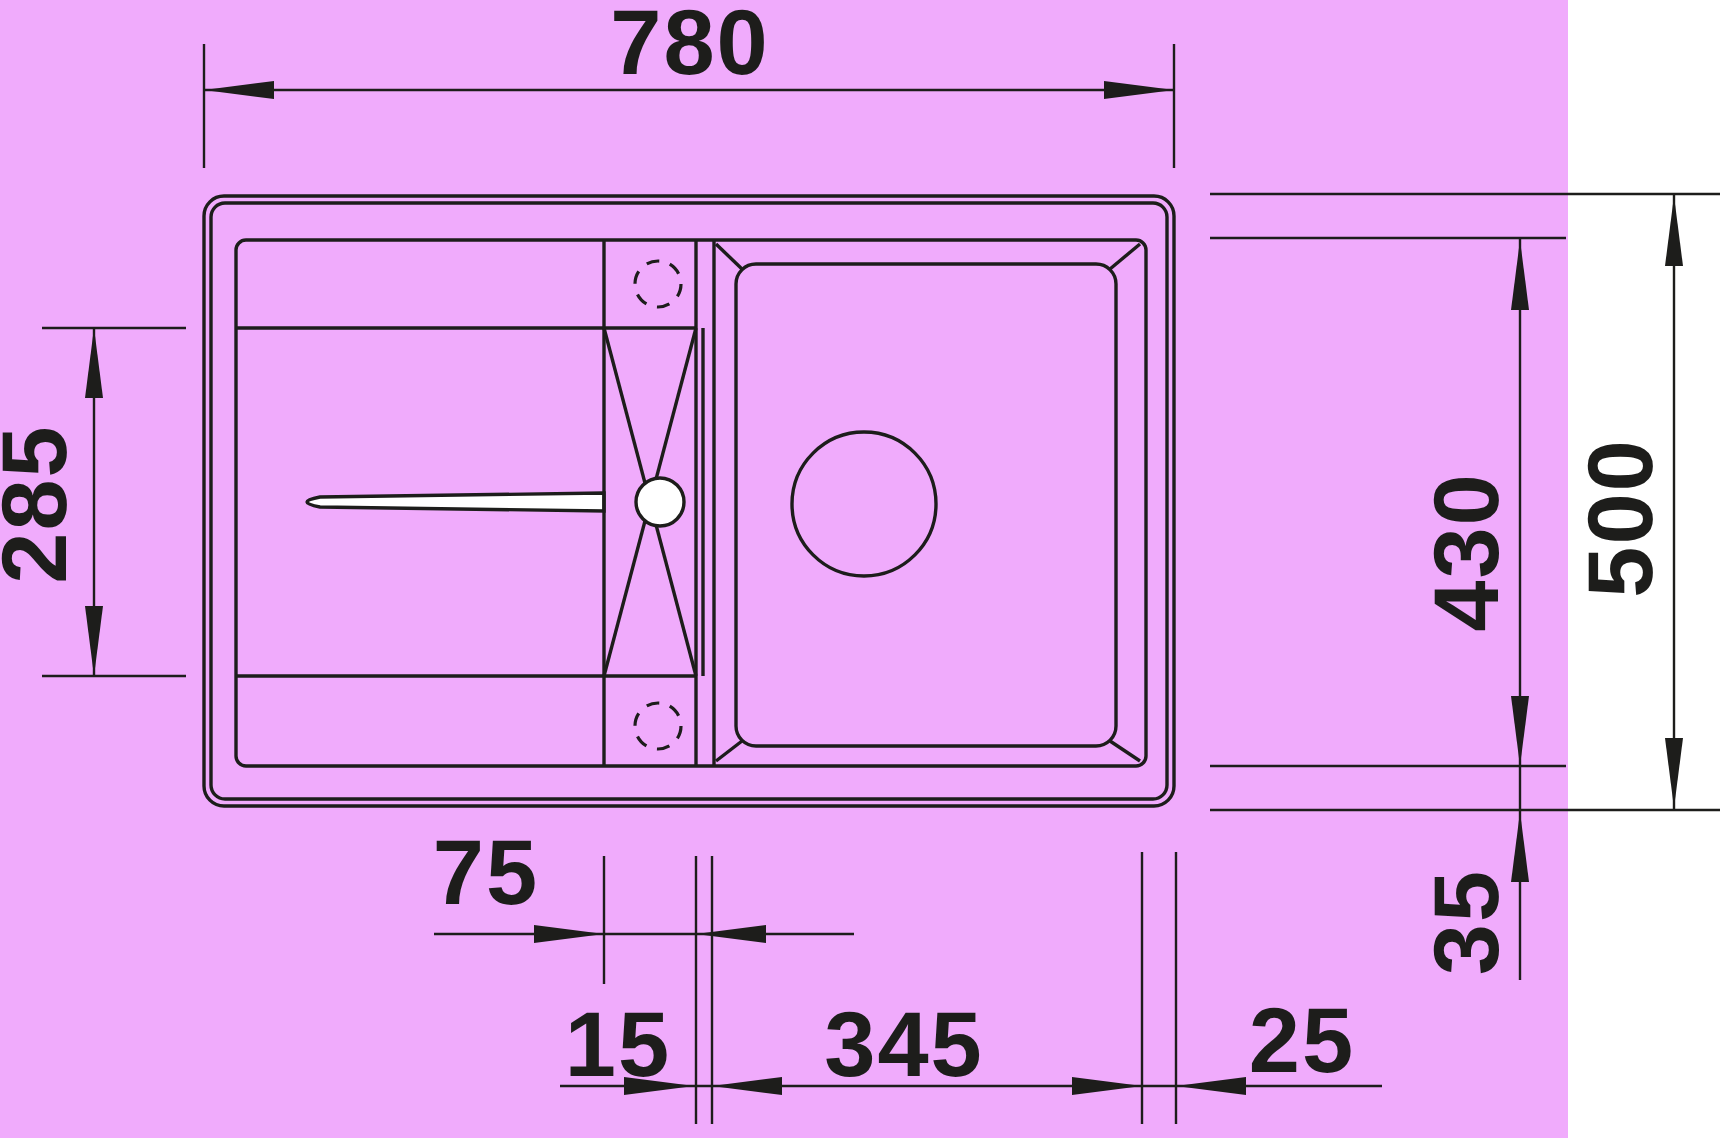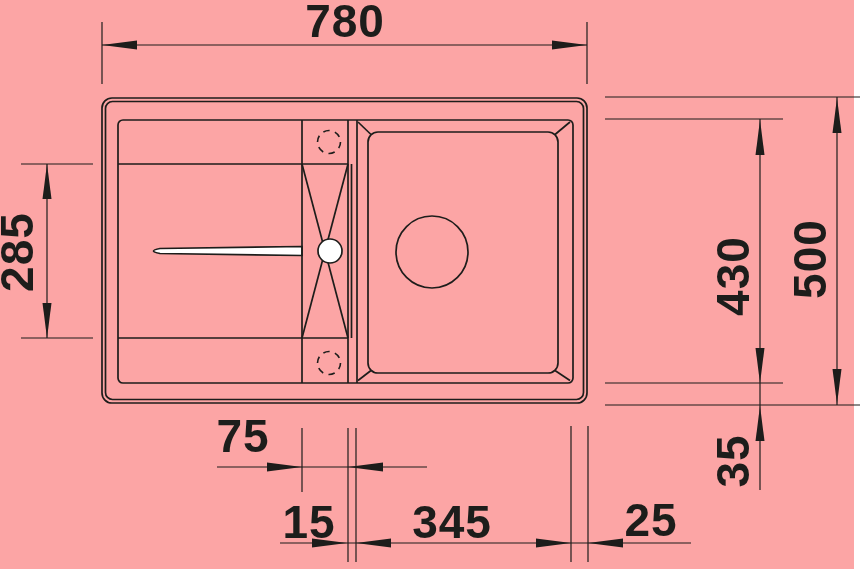--- a/index.html
+++ b/index.html
@@ -6,23 +6,23 @@
     margin: 0;
     padding: 0;
     background: #ffffff;
     width: 862px;
     height: 569px;
     overflow: hidden;
     font-family: "Liberation Sans", sans-serif;
   }
   .stage {
     position: relative;
-    width: 854px;
+    width: 784px;
     height: 569px;
-    background: #fca5a5;
+    background: #f0abfc;
   }
   svg { position: absolute; left: 0; top: 0; }
   .obj  { stroke: #1d1d1b; stroke-width: 1.7; fill: none; }
   .obj-fill { stroke: #1d1d1b; stroke-width: 1.7; fill: #ffffff; }
   .dash { stroke: #1d1d1b; stroke-width: 1.6; fill: none; stroke-dasharray: 6.5 5.5; }
   .dim  { stroke: #1d1d1b; stroke-width: 1.2; fill: none; }
   .arr  { fill: #1d1d1b; stroke: none; }
   .dimtxt {
     fill: #1d1d1b;
     font-family: "Liberation Sans", sans-serif;

